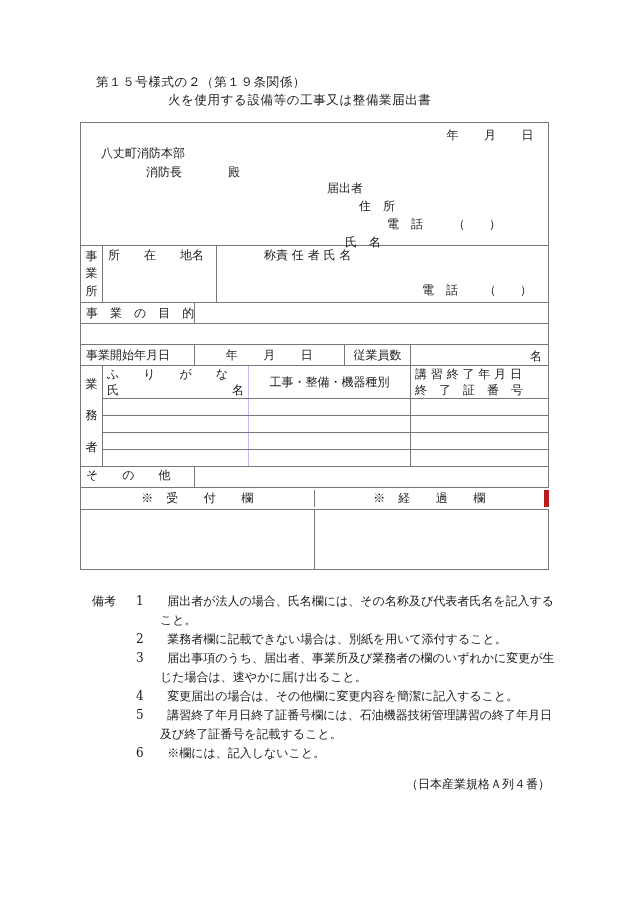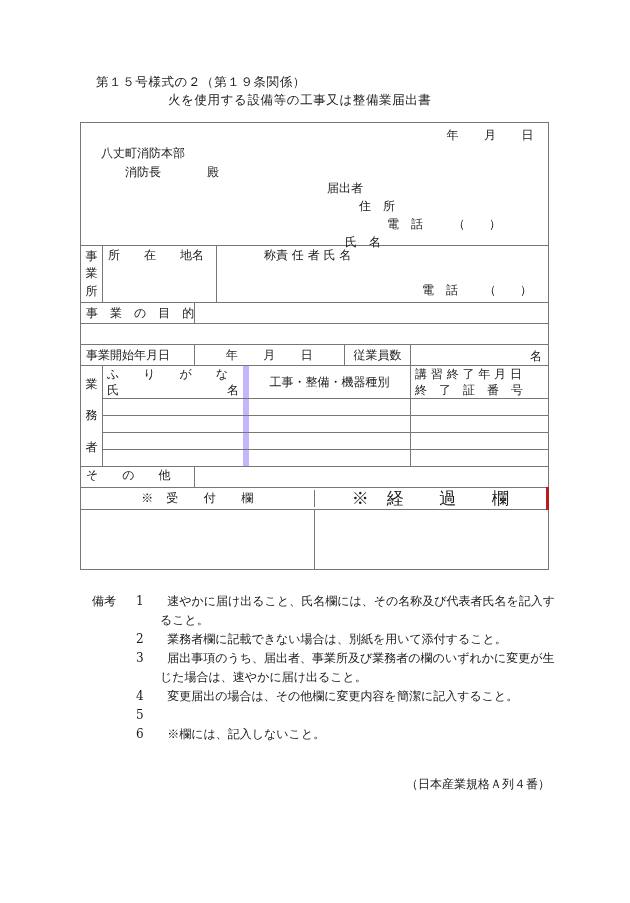--- a/index.html
+++ b/index.html
@@ -77,21 +77,21 @@
   }
   .hb-org {
     position: absolute;
     left: 20px;
     top: 22px;
     font-size: 12px;
     white-space: nowrap;
   }
   .hb-chief {
     position: absolute;
-    left: 44px;
+    left: 65px;
     top: 41px;
     font-size: 12px;
     white-space: nowrap;
   }
   .hb-chief .dono { margin-left: 46px; }
   .hb-applicant {
     position: absolute;
     left: 246px;
     top: 57px;
     font-size: 12px;
@@ -222,21 +222,21 @@
     display: flex;
     box-sizing: border-box;
   }
   .w-row.hdr { height: 32px; }
   .w-row.data {
     height: 17px;
     border-top: 1px solid #777;
   }
   .w-c1 {
     width: 146px;
-    border-right: 6px solid #c4b5fd;
+    border-right: 1px solid #c4b5fd;
     box-sizing: border-box;
     font-size: 12px;
     padding: 0 4px;
   }
   .w-c2 {
     width: 162px;
     border-right: 1px solid #777;
     box-sizing: border-box;
     font-size: 12px;
     display: flex;
@@ -288,22 +288,22 @@
     font-size: 12px;
     border-right: 1px solid #777;
     box-sizing: border-box;
     letter-spacing: 0.5px;
   }
   .stamp-cell-r {
     flex: 1;
     display: flex;
     align-items: center;
     justify-content: center;
-    font-size: 17px;
-    border-right: 3px solid #b91c1c;
+    font-size: 12px;
+    border-right: 5px solid #b91c1c;
     box-sizing: border-box;
     letter-spacing: 0.5px;
   }
   .stamp-body { height: 60px; }
   .stamp-body-l {
     width: 234px;
     border-right: 1px solid #777;
     box-sizing: border-box;
   }
   .stamp-body-r {
@@ -474,40 +474,41 @@
       <div class="stamp-body-l"></div>
       <div class="stamp-body-r"></div>
     </div>
 
   </div>
 
   <div class="notes">
     <div class="note">
       <span class="note-tag">備考</span>
       <span class="note-num">1</span>
-      <span class="note-text">速やかに届け出ること、氏名欄には、その名称及び代表者氏名を記入すること。</span>
+      <span class="note-text">届出者が法人の場合、氏名欄には、その名称及び代表者氏名を記入すること。</span>
     </div>
     <div class="note">
       <span class="note-tag"></span>
       <span class="note-num">2</span>
       <span class="note-text">業務者欄に記載できない場合は、別紙を用いて添付すること。</span>
     </div>
     <div class="note">
       <span class="note-tag"></span>
       <span class="note-num">3</span>
       <span class="note-text">届出事項のうち、届出者、事業所及び業務者の欄のいずれかに変更が生じた場合は、速やかに届け出ること。</span>
     </div>
     <div class="note">
       <span class="note-tag"></span>
       <span class="note-num">4</span>
       <span class="note-text">変更届出の場合は、その他欄に変更内容を簡潔に記入すること。</span>
     </div>
     <div class="note">
       <span class="note-tag"></span>
       <span class="note-num">5</span>
+      <span class="note-text">講習終了年月日終了証番号欄には、石油機器技術管理講習の終了年月日及び終了証番号を記載すること。</span>
     </div>
     <div class="note">
       <span class="note-tag"></span>
       <span class="note-num">6</span>
       <span class="note-text">※欄には、記入しないこと。</span>
     </div>
   </div>
 
   <div class="footer-std">（日本産業規格Ａ列４番）</div>
 

